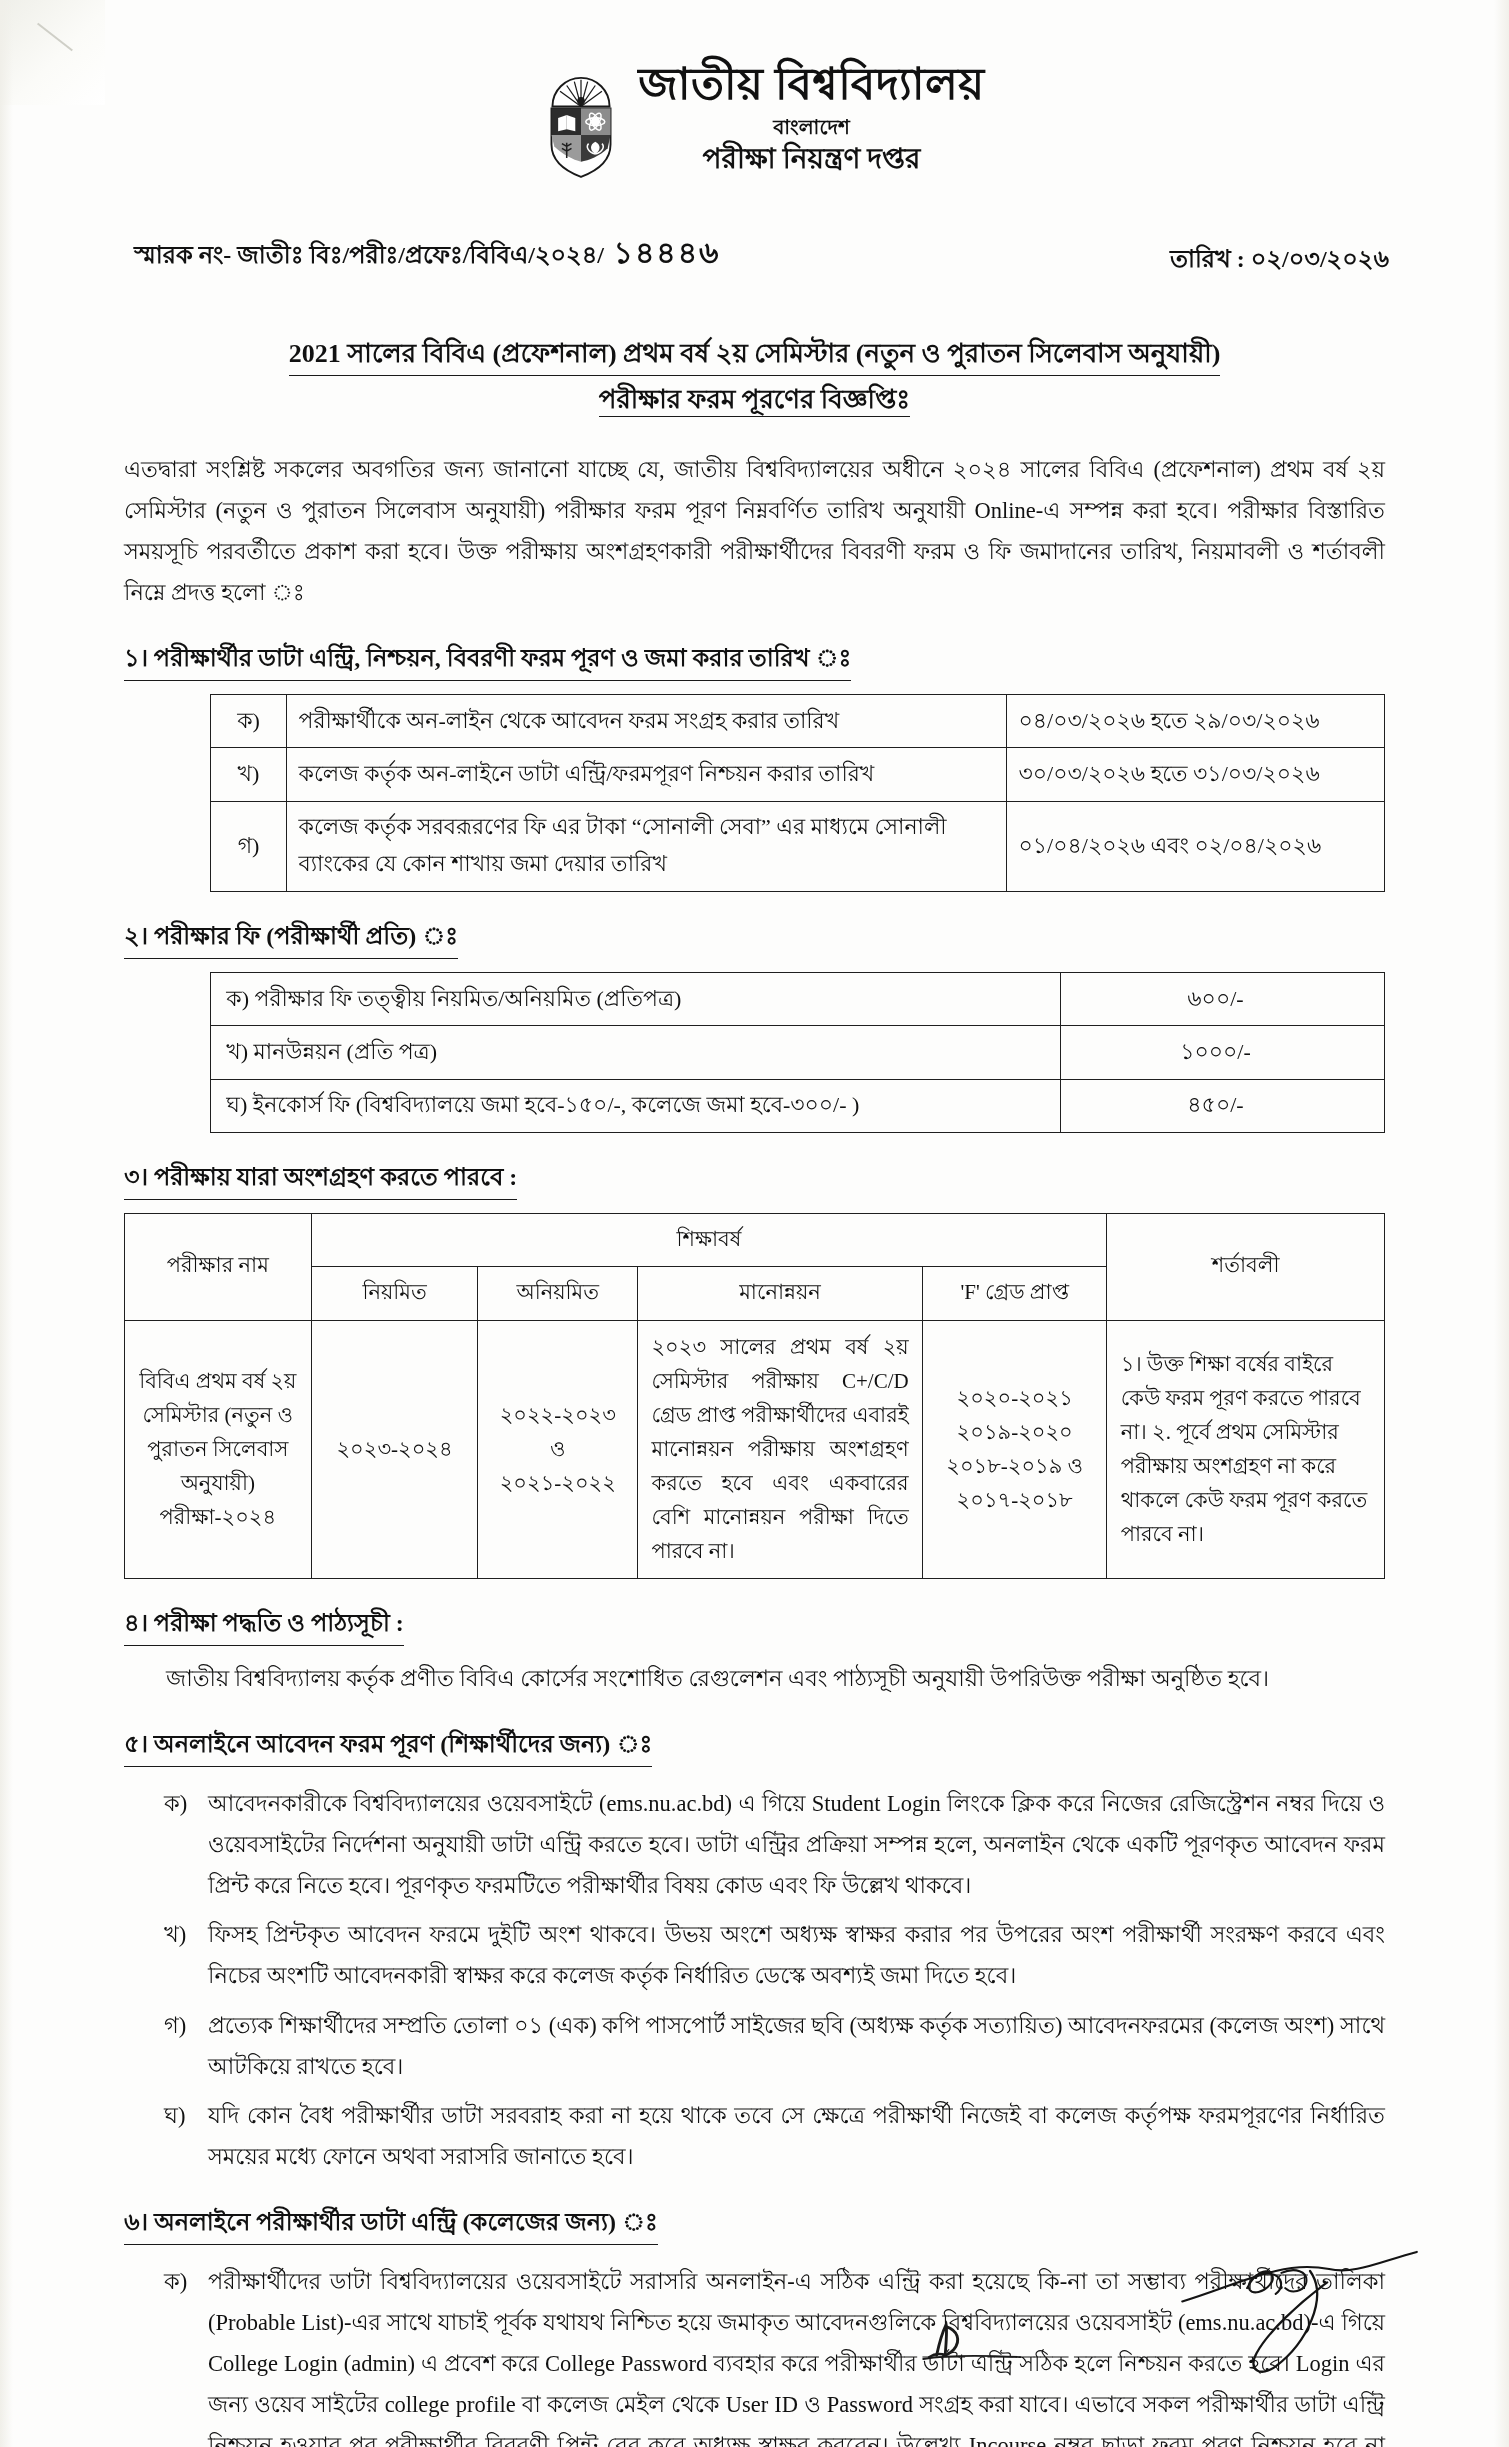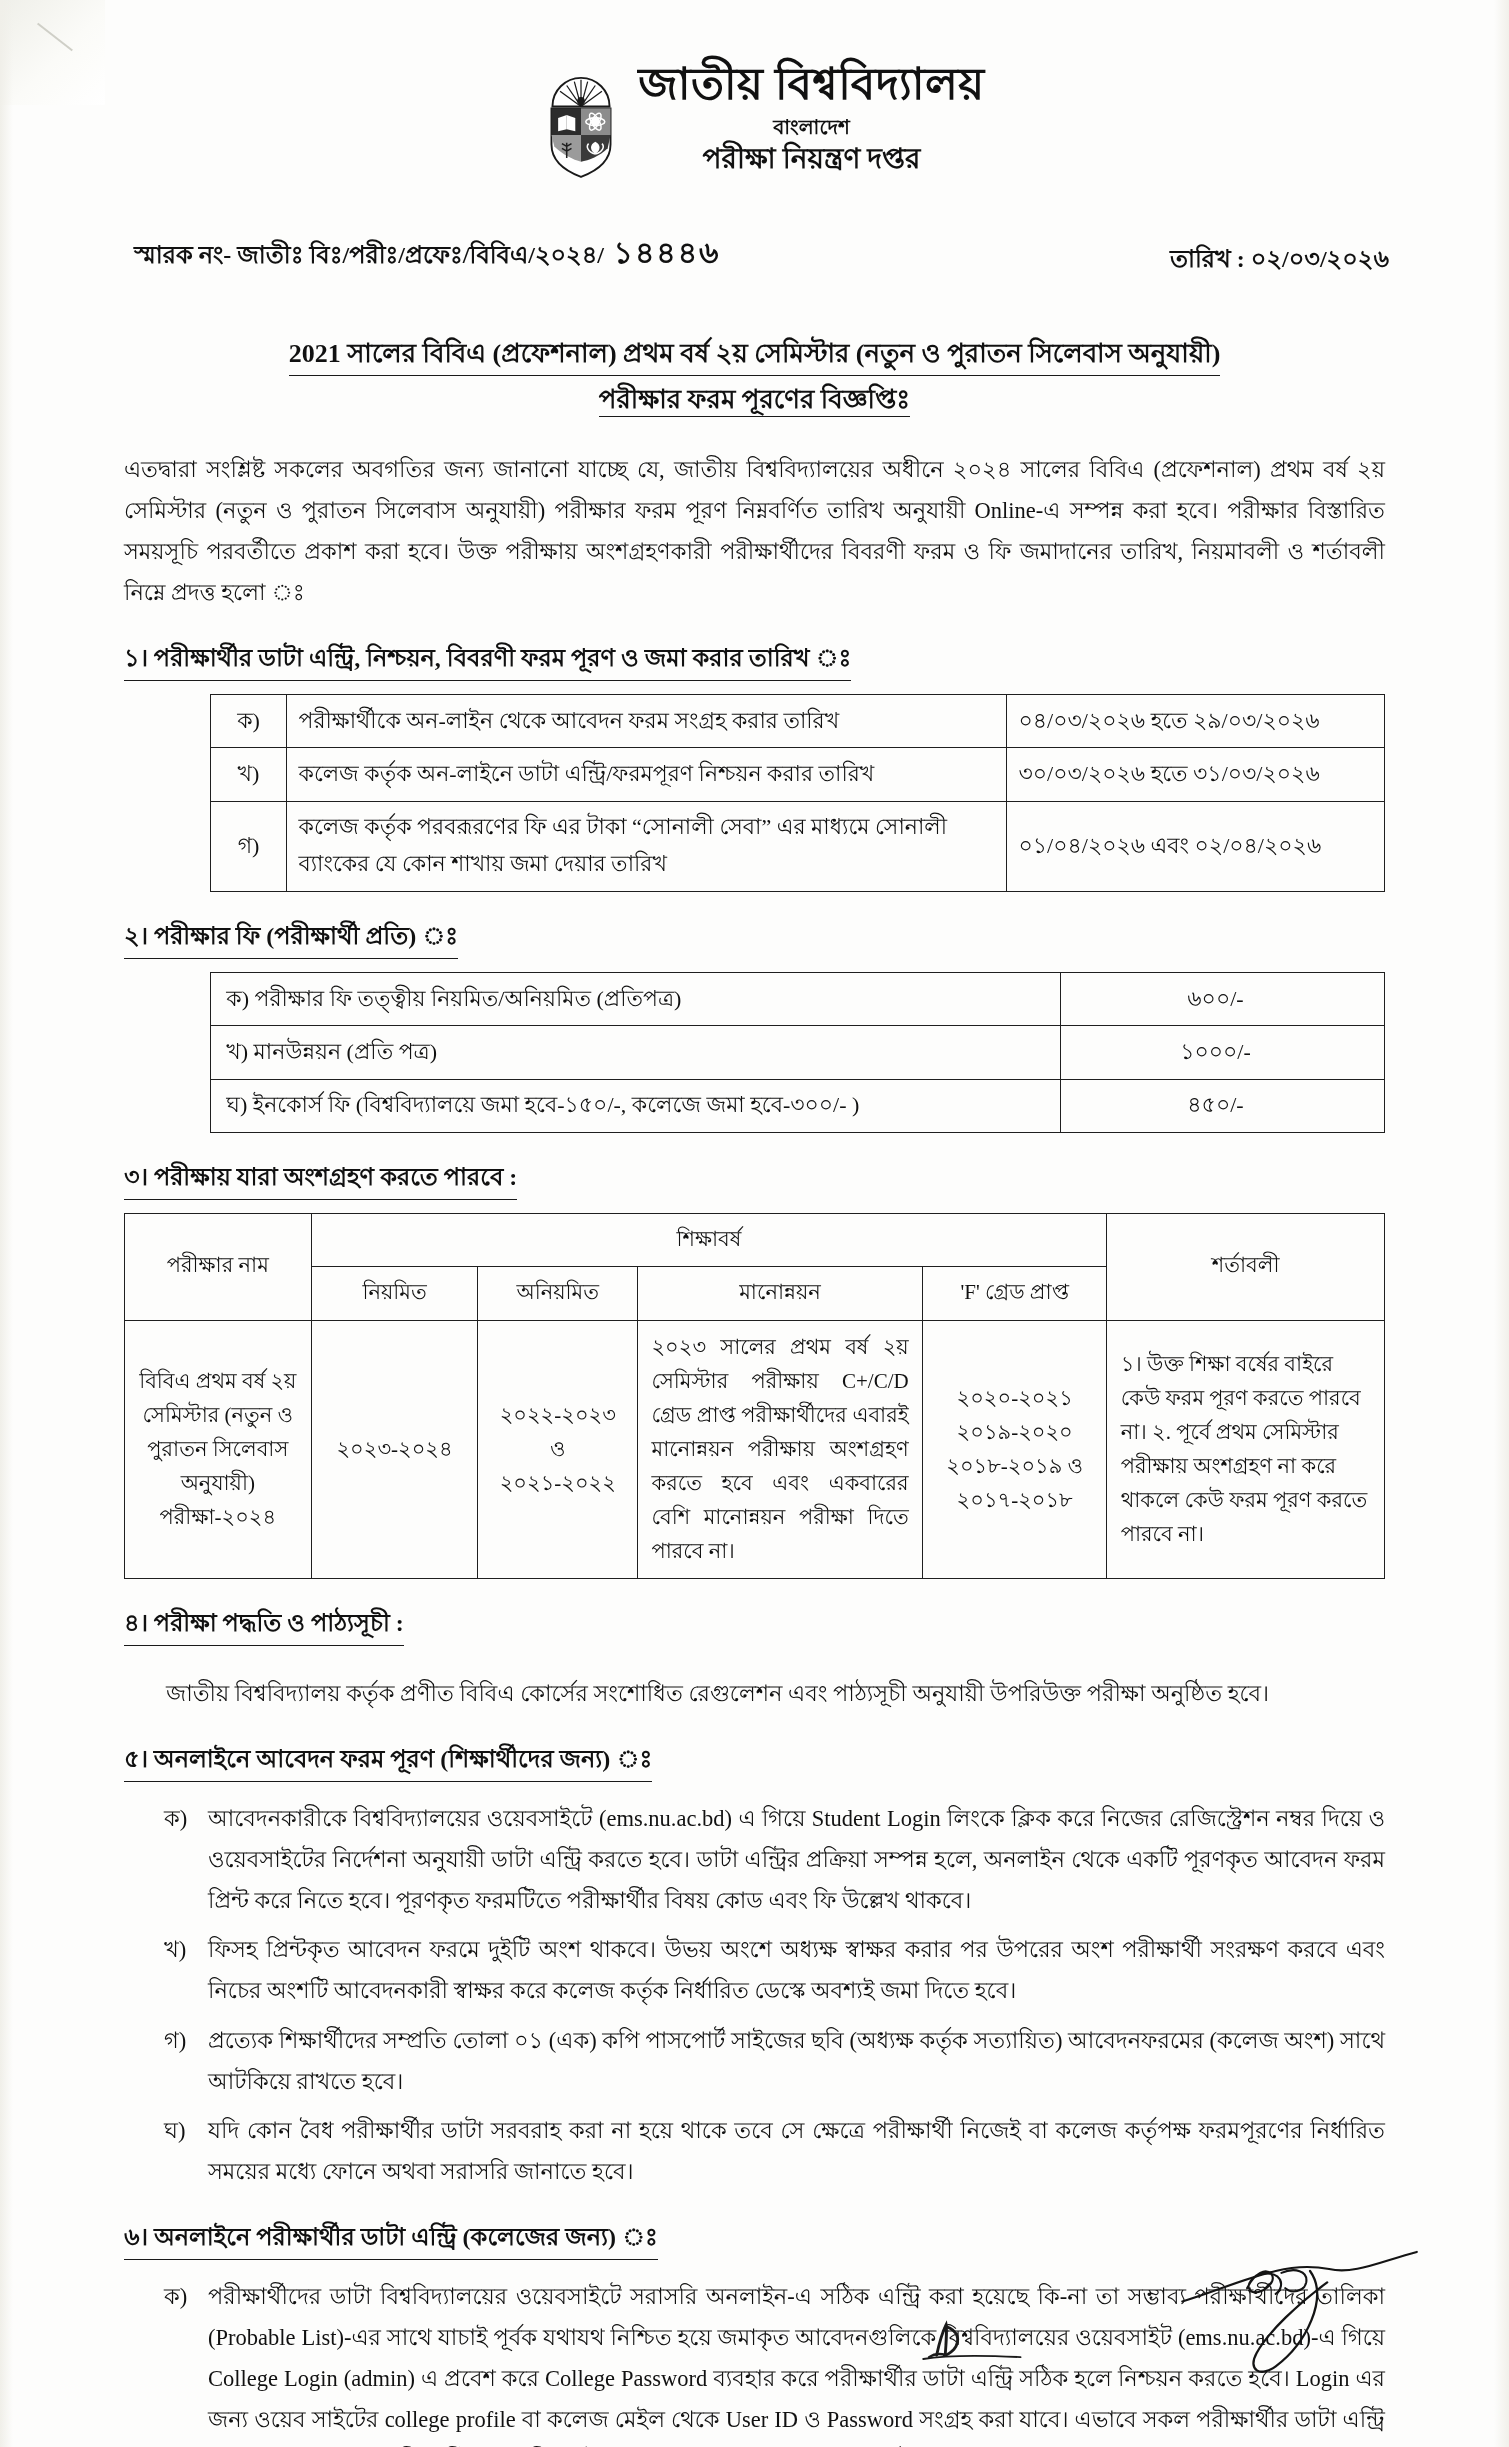--- a/index.html
+++ b/index.html
@@ -151,21 +151,20 @@
     padding-bottom: 1px;
     margin-bottom: 13.4px;
   }
   .sec-head-num { margin-right: 5.7px; }
 
   .sec-para {
     font-size: 22.5px;
     line-height: 1.8;
     text-align: justify;
     margin-left: 42px;
-    margin-top: 15px;
   }
 
   
   .lettered {
     margin-left: 40px;
     margin-top: 3.8px;
   }
   .li {
     display: flex;
     align-items: flex-start;
@@ -331,21 +330,21 @@
           <td class="desc">পরীক্ষার্থীকে অন-লাইন থেকে আবেদন ফরম সংগ্রহ করার তারিখ</td>
           <td class="when">০৪/০৩/২০২৬  হতে ২৯/০৩/২০২৬</td>
         </tr>
         <tr>
           <td class="mark">খ)</td>
           <td class="desc">কলেজ কর্তৃক অন-লাইনে ডাটা এন্ট্রি/ফরমপূরণ নিশ্চয়ন করার তারিখ</td>
           <td class="when">৩০/০৩/২০২৬ হতে ৩১/০৩/২০২৬</td>
         </tr>
         <tr>
           <td class="mark">গ)</td>
-          <td class="desc">কলেজ কর্তৃক পরবরূরণের ফি এর টাকা “সোনালী সেবা” এর মাধ্যমে সোনালী ব্যাংকের যে কোন শাখায় জমা দেয়ার তারিখ</td>
+          <td class="desc">কলেজ কর্তৃক সরবরূরণের ফি এর টাকা “সোনালী সেবা” এর মাধ্যমে সোনালী ব্যাংকের যে কোন শাখায় জমা দেয়ার তারিখ</td>
           <td class="when">০১/০৪/২০২৬  এবং ০২/০৪/২০২৬</td>
         </tr>
       </tbody>
     </table>
   </div>
 
   <div class="sec">
     <div class="sec-head">
       <span class="sec-head-num">২।</span><span>পরীক্ষার ফি (পরীক্ষার্থী প্রতি) ঃ</span>
     </div>

